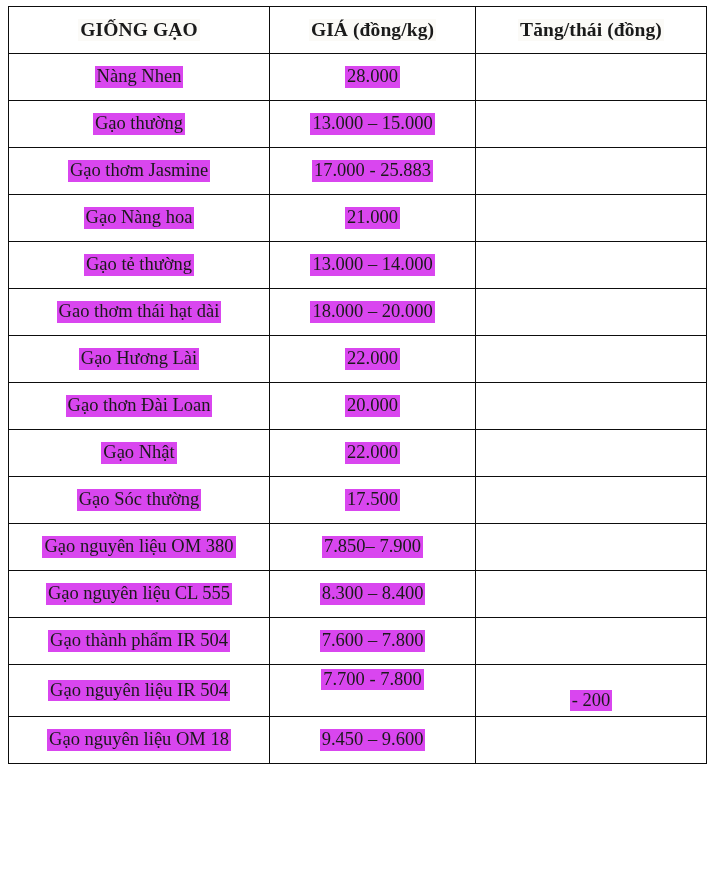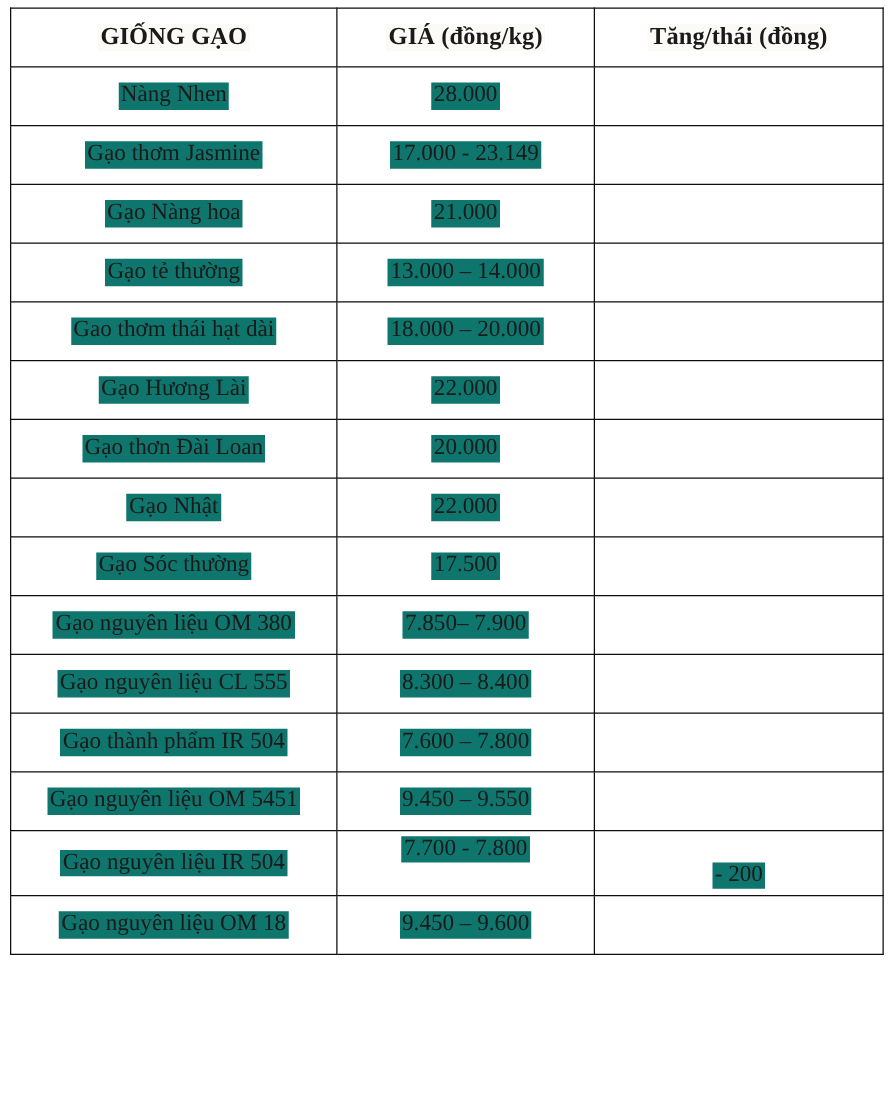--- a/index.html
+++ b/index.html
@@ -50,21 +50,21 @@
     font-size: 19.5px;
     letter-spacing: 0.1px;
   }
   table.price-table td {
     font-weight: normal;
     font-size: 18.5px;
   }
   .cell-text {
     display: inline-block;
     padding: 0 2px;
-    background: #0f766e;
+    background: #d946ef;
   }
   th .cell-text {
     background: #fbfaf7;
   }
   
   tr[data-name="table-row"].row-offset td.price-cell {
     vertical-align: top;
     padding-top: 4px;
   }
   tr[data-name="table-row"].row-offset td.change-cell {
@@ -96,22 +96,27 @@
         </th>
       </tr>
     </thead>
     <tbody id="table-body" data-name="table-body">
         <tr data-name="table-row">
           <td data-name="cell-variety" class="variety-cell"><span class="cell-text" data-name="cell-variety-text">Nàng Nhen</span></td>
           <td data-name="cell-price" class="price-cell"><span class="cell-text" data-name="cell-price-text">28.000</span></td>
           <td data-name="cell-change" class="change-cell empty-cell"><span class="cell-text" data-name="cell-change-text"></span></td>
         </tr>
         <tr data-name="table-row">
+          <td data-name="cell-variety" class="variety-cell"><span class="cell-text" data-name="cell-variety-text">Gạo thường</span></td>
+          <td data-name="cell-price" class="price-cell"><span class="cell-text" data-name="cell-price-text">13.000 – 15.000</span></td>
+          <td data-name="cell-change" class="change-cell empty-cell"><span class="cell-text" data-name="cell-change-text"></span></td>
+        </tr>
+        <tr data-name="table-row">
           <td data-name="cell-variety" class="variety-cell"><span class="cell-text" data-name="cell-variety-text">Gạo thơm Jasmine</span></td>
-          <td data-name="cell-price" class="price-cell"><span class="cell-text" data-name="cell-price-text">17.000 - 23.149</span></td>
+          <td data-name="cell-price" class="price-cell"><span class="cell-text" data-name="cell-price-text">17.000 - 25.883</span></td>
           <td data-name="cell-change" class="change-cell empty-cell"><span class="cell-text" data-name="cell-change-text"></span></td>
         </tr>
         <tr data-name="table-row">
           <td data-name="cell-variety" class="variety-cell"><span class="cell-text" data-name="cell-variety-text">Gạo Nàng hoa</span></td>
           <td data-name="cell-price" class="price-cell"><span class="cell-text" data-name="cell-price-text">21.000</span></td>
           <td data-name="cell-change" class="change-cell empty-cell"><span class="cell-text" data-name="cell-change-text"></span></td>
         </tr>
         <tr data-name="table-row">
           <td data-name="cell-variety" class="variety-cell"><span class="cell-text" data-name="cell-variety-text">Gạo tẻ thường</span></td>
           <td data-name="cell-price" class="price-cell"><span class="cell-text" data-name="cell-price-text">13.000 – 14.000</span></td>
@@ -150,25 +155,20 @@
         <tr data-name="table-row">
           <td data-name="cell-variety" class="variety-cell"><span class="cell-text" data-name="cell-variety-text">Gạo nguyên liệu CL 555</span></td>
           <td data-name="cell-price" class="price-cell"><span class="cell-text" data-name="cell-price-text">8.300 – 8.400</span></td>
           <td data-name="cell-change" class="change-cell empty-cell"><span class="cell-text" data-name="cell-change-text"></span></td>
         </tr>
         <tr data-name="table-row">
           <td data-name="cell-variety" class="variety-cell"><span class="cell-text" data-name="cell-variety-text">Gạo thành phẩm IR 504</span></td>
           <td data-name="cell-price" class="price-cell"><span class="cell-text" data-name="cell-price-text">7.600 – 7.800</span></td>
           <td data-name="cell-change" class="change-cell empty-cell"><span class="cell-text" data-name="cell-change-text"></span></td>
         </tr>
-        <tr data-name="table-row">
-          <td data-name="cell-variety" class="variety-cell"><span class="cell-text" data-name="cell-variety-text">Gạo nguyên liệu OM 5451</span></td>
-          <td data-name="cell-price" class="price-cell"><span class="cell-text" data-name="cell-price-text">9.450 – 9.550</span></td>
-          <td data-name="cell-change" class="change-cell empty-cell"><span class="cell-text" data-name="cell-change-text"></span></td>
-        </tr>
         <tr data-name="table-row" class="row-offset">
           <td data-name="cell-variety" class="variety-cell"><span class="cell-text" data-name="cell-variety-text">Gạo nguyên liệu IR 504</span></td>
           <td data-name="cell-price" class="price-cell"><span class="cell-text" data-name="cell-price-text">7.700 - 7.800</span></td>
           <td data-name="cell-change" class="change-cell"><span class="cell-text" data-name="cell-change-text">- 200</span></td>
         </tr>
         <tr data-name="table-row">
           <td data-name="cell-variety" class="variety-cell"><span class="cell-text" data-name="cell-variety-text">Gạo nguyên liệu OM 18</span></td>
           <td data-name="cell-price" class="price-cell"><span class="cell-text" data-name="cell-price-text">9.450 – 9.600</span></td>
           <td data-name="cell-change" class="change-cell empty-cell"><span class="cell-text" data-name="cell-change-text"></span></td>
         </tr>

